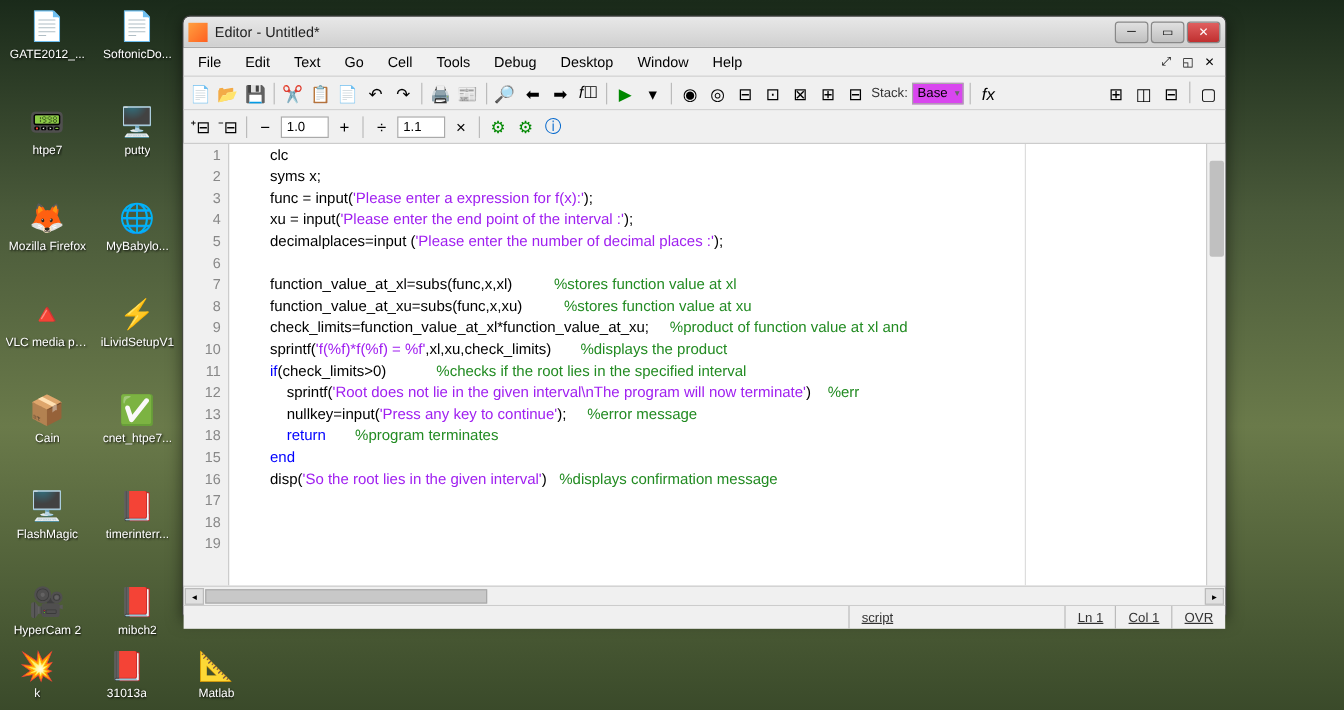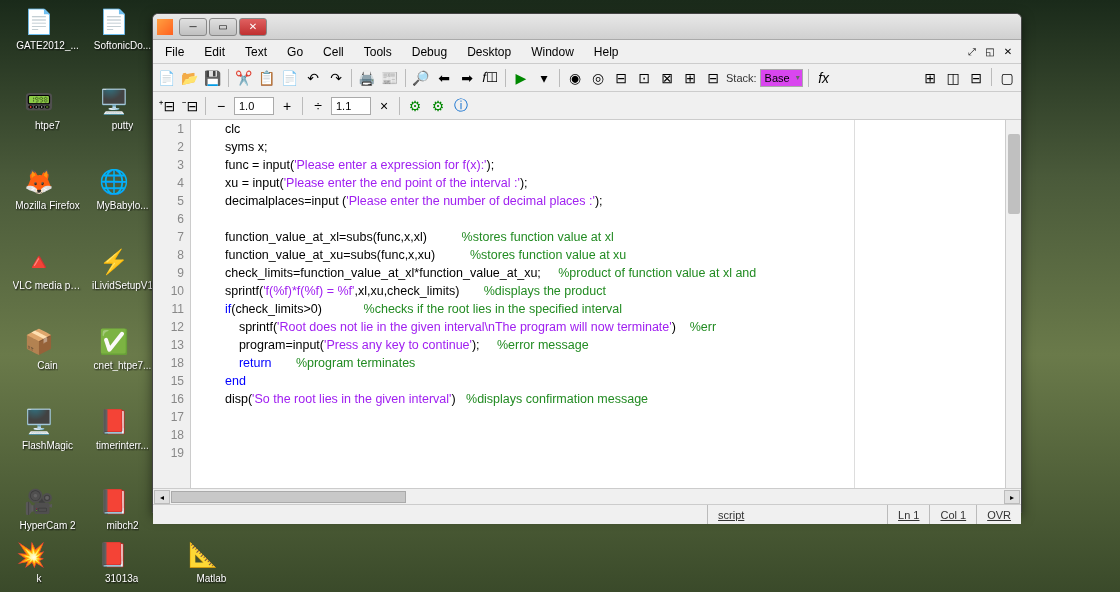--- a/index.html
+++ b/index.html
@@ -6,21 +6,21 @@
     body { width: 1120px; height: 592px; background: #000; position: relative; overflow: hidden; }
     
     
     .desktop { width: 100%; height: 100%; background: linear-gradient(to bottom, #1a2a1a 0%, #4a5a3a 30%, #6a7a4a 60%, #3a4a2a 100%); position: relative; }
     
     
     .desktop-icons { position: absolute; top: 0; left: 0; padding: 2px; }
     .icon-grid { display: grid; grid-template-columns: repeat(3, 75px); grid-auto-rows: 80px; gap: 0; }
     .desktop-icon { display: flex; flex-direction: column; align-items: center; justify-content: flex-start; color: #fff; font-size: 10px; text-align: center; cursor: pointer; padding-top: 4px; }
     .desktop-icon .icon-img { width: 32px; height: 32px; display: flex; align-items: center; justify-content: center; font-size: 24px; margin-bottom: 2px; }
-    .desktop-icon .label { text-shadow: 1px 1px 2px #000; max-width: 70px; overflow: hidden; text-overflow: ellipsis; white-space: nowrap; margin-left: 16px; }
+    .desktop-icon .label { text-shadow: 1px 1px 2px #000; max-width: 70px; overflow: hidden; text-overflow: ellipsis; white-space: nowrap; }
     
     
     .editor-window { position: absolute; left: 152px; top: 13px; width: 870px; height: 500px; background: #f0f0f0; border: 1px solid #444; box-shadow: 0 4px 12px rgba(0,0,0,0.5); border-radius: 6px 6px 0 0; }
     
     
     .title-bar { height: 26px; background: linear-gradient(to bottom, #e8e8e8, #d0d0d0); border-bottom: 1px solid #aaa; display: flex; align-items: center; padding: 0 4px; border-radius: 6px 6px 0 0; }
     .title-icon { width: 16px; height: 16px; background: linear-gradient(135deg, #ffa040, #ff6020); margin-right: 6px; }
     .title-text { flex: 1; font-size: 12px; color: #222; }
     .window-controls { display: flex; gap: 2px; }
     .win-btn { width: 28px; height: 18px; background: linear-gradient(to bottom, #e0e0e0, #c0c0c0); border: 1px solid #888; border-radius: 3px; display: flex; align-items: center; justify-content: center; font-size: 10px; cursor: pointer; }
@@ -148,20 +148,21 @@
       </div>
       <div class="desktop-icon">
         <div class="icon-img">📐</div>
         <div class="label">Matlab</div>
       </div>
     </div>
 
   <div class="editor-window">
     <div class="title-bar">
       <div class="title-icon"></div>
+      <div class="title-text">Editor - Untitled*</div>
       <div class="window-controls">
         <div class="win-btn">─</div>
         <div class="win-btn">▭</div>
         <div class="win-btn close">✕</div>
       </div>
     </div>
 
     <div class="menu-bar">
       <div id="menus-container" style="display:flex">
           <div class="menu-item">File</div>
@@ -270,21 +271,21 @@
           <div class="code-line"><span>func = input(</span><span class="str">'Please enter a expression for f(x):'</span><span>);</span></div>
           <div class="code-line"><span>xu = input(</span><span class="str">'Please enter the end point of the interval :'</span><span>);</span></div>
           <div class="code-line"><span>decimalplaces=input (</span><span class="str">'Please enter the number of decimal places :'</span><span>);</span></div>
           <div class="code-line"></div>
           <div class="code-line"><span>function_value_at_xl=subs(func,x,xl)          </span><span class="cmt">%stores function value at xl</span></div>
           <div class="code-line"><span>function_value_at_xu=subs(func,x,xu)          </span><span class="cmt">%stores function value at xu</span></div>
           <div class="code-line"><span>check_limits=function_value_at_xl*function_value_at_xu;     </span><span class="cmt">%product of function value at xl and</span></div>
           <div class="code-line"><span>sprintf(</span><span class="str">'f(%f)*f(%f) = %f'</span><span>,xl,xu,check_limits)       </span><span class="cmt">%displays the product</span></div>
           <div class="code-line"><span class="kw">if</span><span>(check_limits&gt;0)            </span><span class="cmt">%checks if the root lies in the specified interval</span></div>
           <div class="code-line"><span>    sprintf(</span><span class="str">'Root does not lie in the given interval\nThe program will now terminate'</span><span>)    </span><span class="cmt">%err</span></div>
-          <div class="code-line"><span>    program=input(</span><span class="str">'Press any key to continue'</span><span>);     </span><span class="cmt">%error message</span></div>
+          <div class="code-line"><span>    nullkey=input(</span><span class="str">'Press any key to continue'</span><span>);     </span><span class="cmt">%error message</span></div>
           <div class="code-line"><span>    </span><span class="kw">return</span><span>       </span><span class="cmt">%program terminates</span></div>
           <div class="code-line"><span class="kw">end</span></div>
           <div class="code-line"><span>disp(</span><span class="str">'So the root lies in the given interval'</span><span>)   </span><span class="cmt">%displays confirmation message</span></div>
           <div class="code-line"></div>
           <div class="code-line"></div>
         </div>
       <div class="code-scroll">
         <div class="code-scroll-thumb"></div>
       </div>
     </div>

